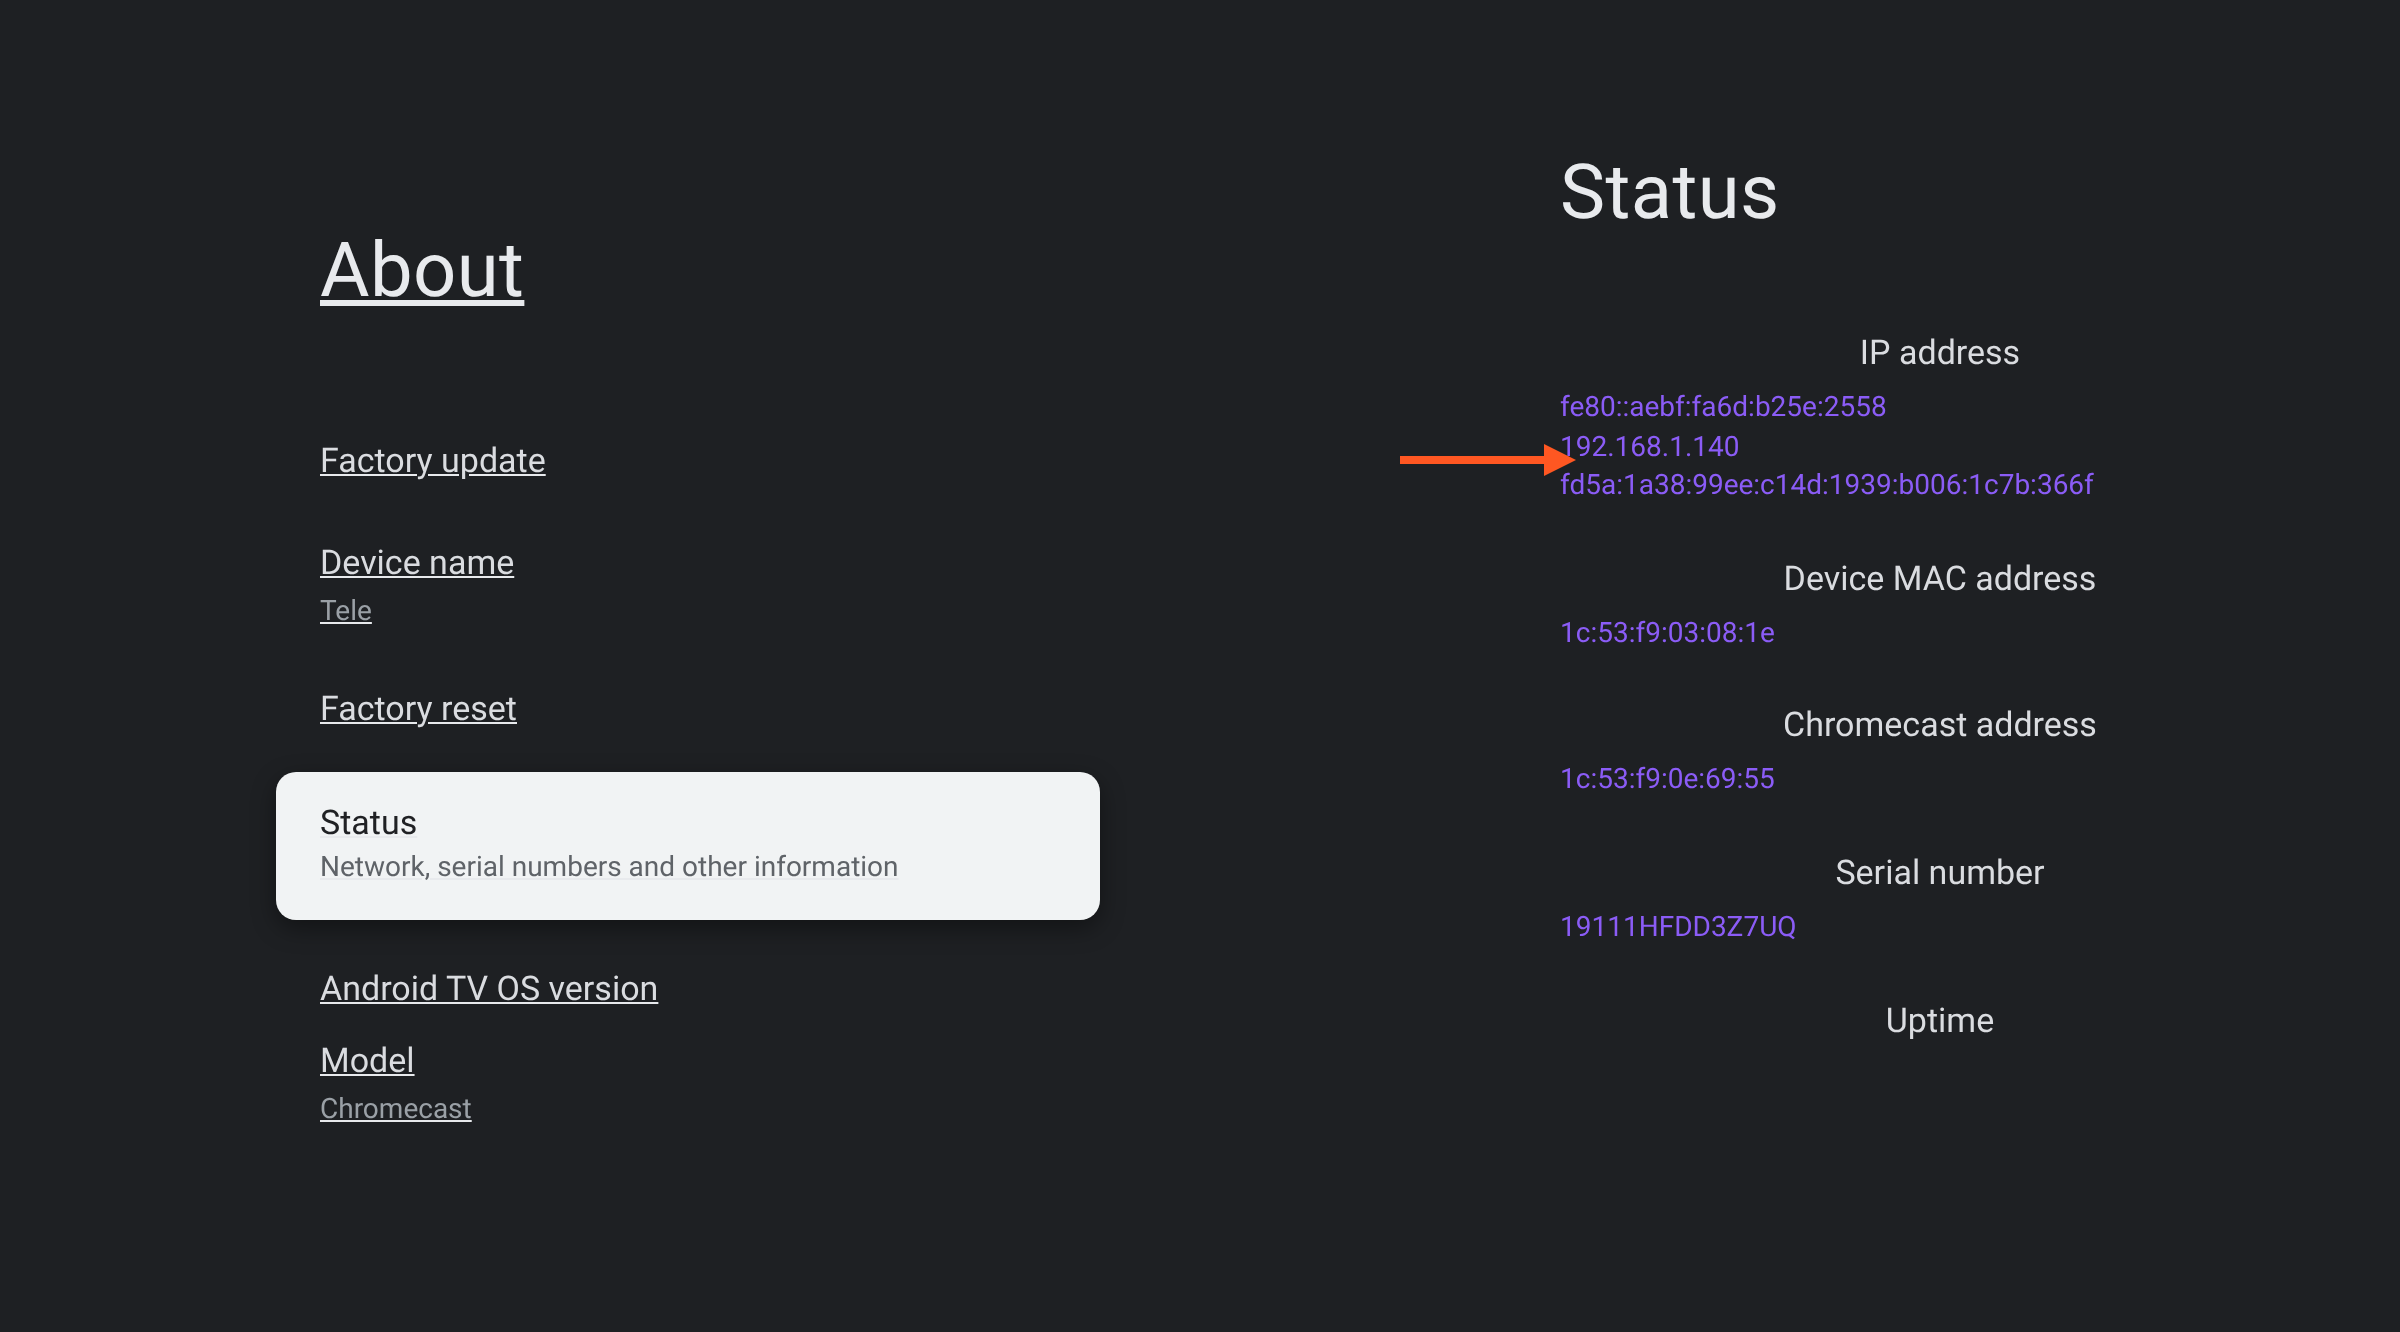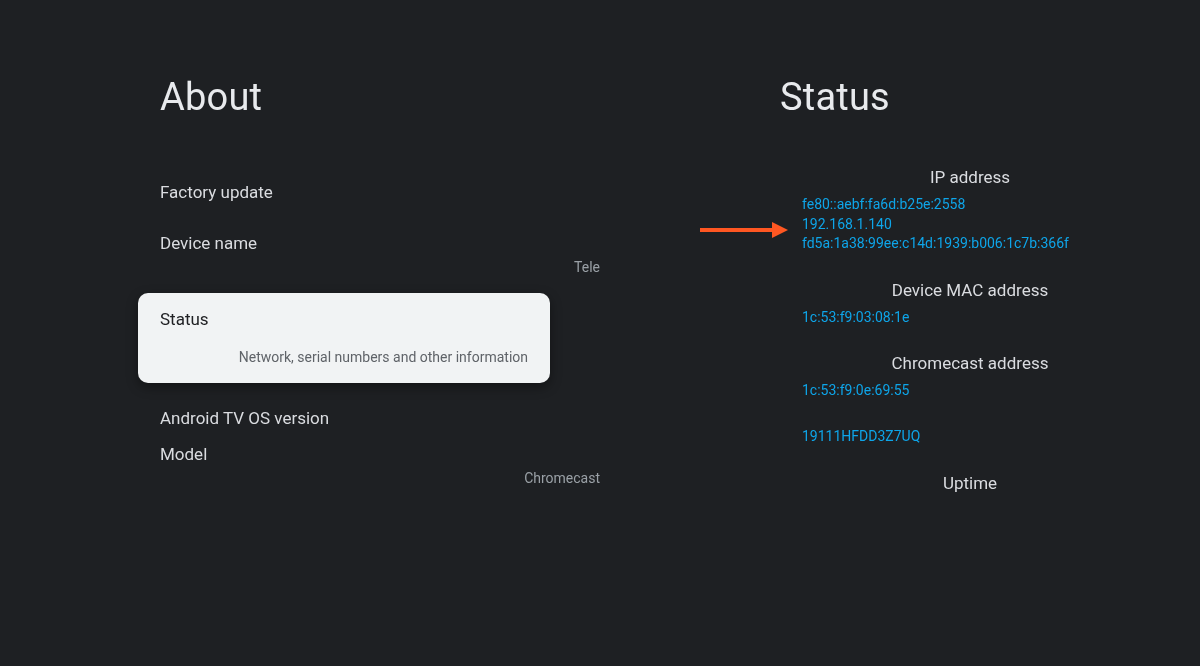--- a/index.html
+++ b/index.html
@@ -16,21 +16,22 @@
       overflow: hidden;
       position: relative;
     }
     .container {
       display: flex;
       width: 100%;
       height: 100%;
     }
     .left-panel {
       width: 600px;
-      padding: 75px 0 0 160px;
+      padding: 114px 0 0 160px;
+      text-decoration: underline;
     }
     .right-panel {
       flex: 1;
       padding: 75px 40px 0 180px;
     }
     .panel-title {
       font-size: 38px;
       font-weight: 400;
       color: #e8eaed;
       margin-bottom: 48px;
@@ -45,21 +46,20 @@
     }
     .menu-item-label {
       font-size: 17px;
       font-weight: 400;
       color: #dadce0;
     }
     .menu-item-subtitle {
       font-size: 14px;
       color: #9aa0a6;
       margin-top: 6px;
-      text-align: right;
     }
     .menu-item-with-sub {
       padding: 12px 0 12px 0;
     }
     .menu-item-selected {
       background: #f1f3f4;
       border-radius: 10px;
       padding: 16px 22px 18px 22px;
       margin-left: -22px;
       margin-right: 50px;
@@ -67,37 +67,36 @@
       margin-top: 6px;
       margin-bottom: 10px;
     }
     .menu-item-selected .menu-item-label {
       color: #202124;
       font-size: 17px;
     }
     .menu-item-selected .menu-item-subtitle {
       color: #5f6368;
       font-size: 14px;
-      margin-top: 20px;
+      margin-top: 4px;
     }
     .info-section {
       margin-bottom: 26px;
     }
     .info-label {
       font-size: 17px;
       color: #dadce0;
       font-weight: 400;
       margin-bottom: 8px;
       text-align: center;
     }
     .info-value {
       font-size: 14px;
-      color: #0ea5e9;
+      color: #8b5cf6;
       line-height: 1.4;
-      margin-left: 22px;
     }
     .info-value-line {
       display: block;
     }
     .arrow-annotation {
       position: absolute;
       left: 700px;
       top: 218px;
       pointer-events: none;
     }
@@ -108,20 +107,23 @@
 <div class="container">
   <div class="left-panel">
     <h1 class="panel-title">About</h1>
     <ul class="menu-list">
       <li class="menu-item">
         <div class="menu-item-label">Factory update</div>
       </li>
       <li class="menu-item menu-item-with-sub">
         <div class="menu-item-label">Device name</div>
         <div class="menu-item-subtitle">Tele</div>
+      </li>
+      <li class="menu-item">
+        <div class="menu-item-label">Factory reset</div>
       </li>
       <li class="menu-item-selected">
         <div class="menu-item-label">Status</div>
         <div class="menu-item-subtitle">Network, serial numbers and other information</div>
       </li>
       <li class="menu-item" style="padding-bottom:0;">
         <div class="menu-item-label">Android TV OS version</div>
       </li>
       <li class="menu-item menu-item-with-sub">
         <div class="menu-item-label">Model</div>
@@ -146,20 +148,21 @@
       <div class="info-label">Device MAC address</div>
       <div class="info-value">1c:53:f9:03:08:1e</div>
     </div>
 
     <div class="info-section">
       <div class="info-label">Chromecast address</div>
       <div class="info-value">1c:53:f9:0e:69:55</div>
     </div>
 
     <div class="info-section">
+      <div class="info-label">Serial number</div>
       <div class="info-value">19111HFDD3Z7UQ</div>
     </div>
 
     <div class="info-section">
       <div class="info-label">Uptime</div>
     </div>
   </div>
 </div>
 
 <svg class="arrow-annotation" width="90" height="24" viewBox="0 0 90 24">

